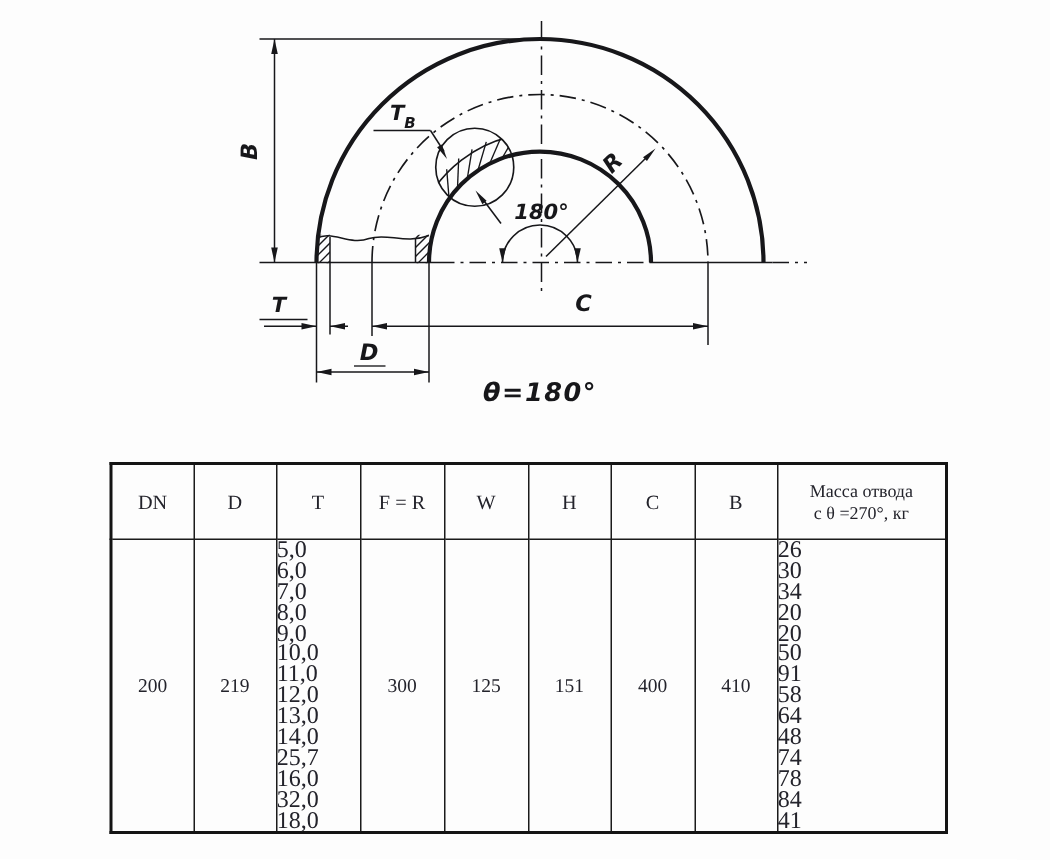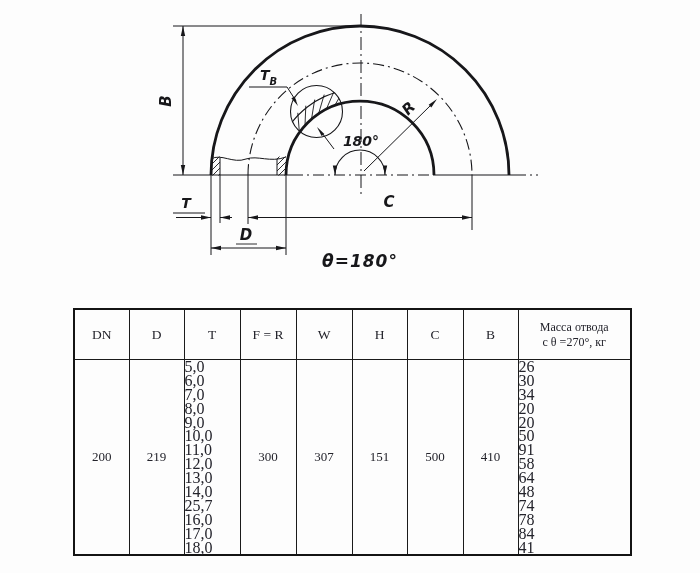--- a/index.html
+++ b/index.html
@@ -206,27 +206,27 @@
             <div class="cell-line">7,0</div>
             <div class="cell-line">8,0</div>
             <div class="cell-line">9,0</div>
             <div class="cell-line">10,0</div>
             <div class="cell-line">11,0</div>
             <div class="cell-line">12,0</div>
             <div class="cell-line">13,0</div>
             <div class="cell-line">14,0</div>
             <div class="cell-line">25,7</div>
             <div class="cell-line">16,0</div>
-            <div class="cell-line">17,0</div>
+            <div class="cell-line">32,0</div>
             <div class="cell-line">18,0</div>
           </td>
         <td>300</td>
-        <td>307</td>
+        <td>125</td>
         <td>151</td>
-        <td>500</td>
+        <td>400</td>
         <td>410</td>
         <td class="stack">
             <div class="cell-line">26</div>
             <div class="cell-line">30</div>
             <div class="cell-line">34</div>
             <div class="cell-line">20</div>
             <div class="cell-line">20</div>
             <div class="cell-line">50</div>
             <div class="cell-line">91</div>
             <div class="cell-line">58</div>

